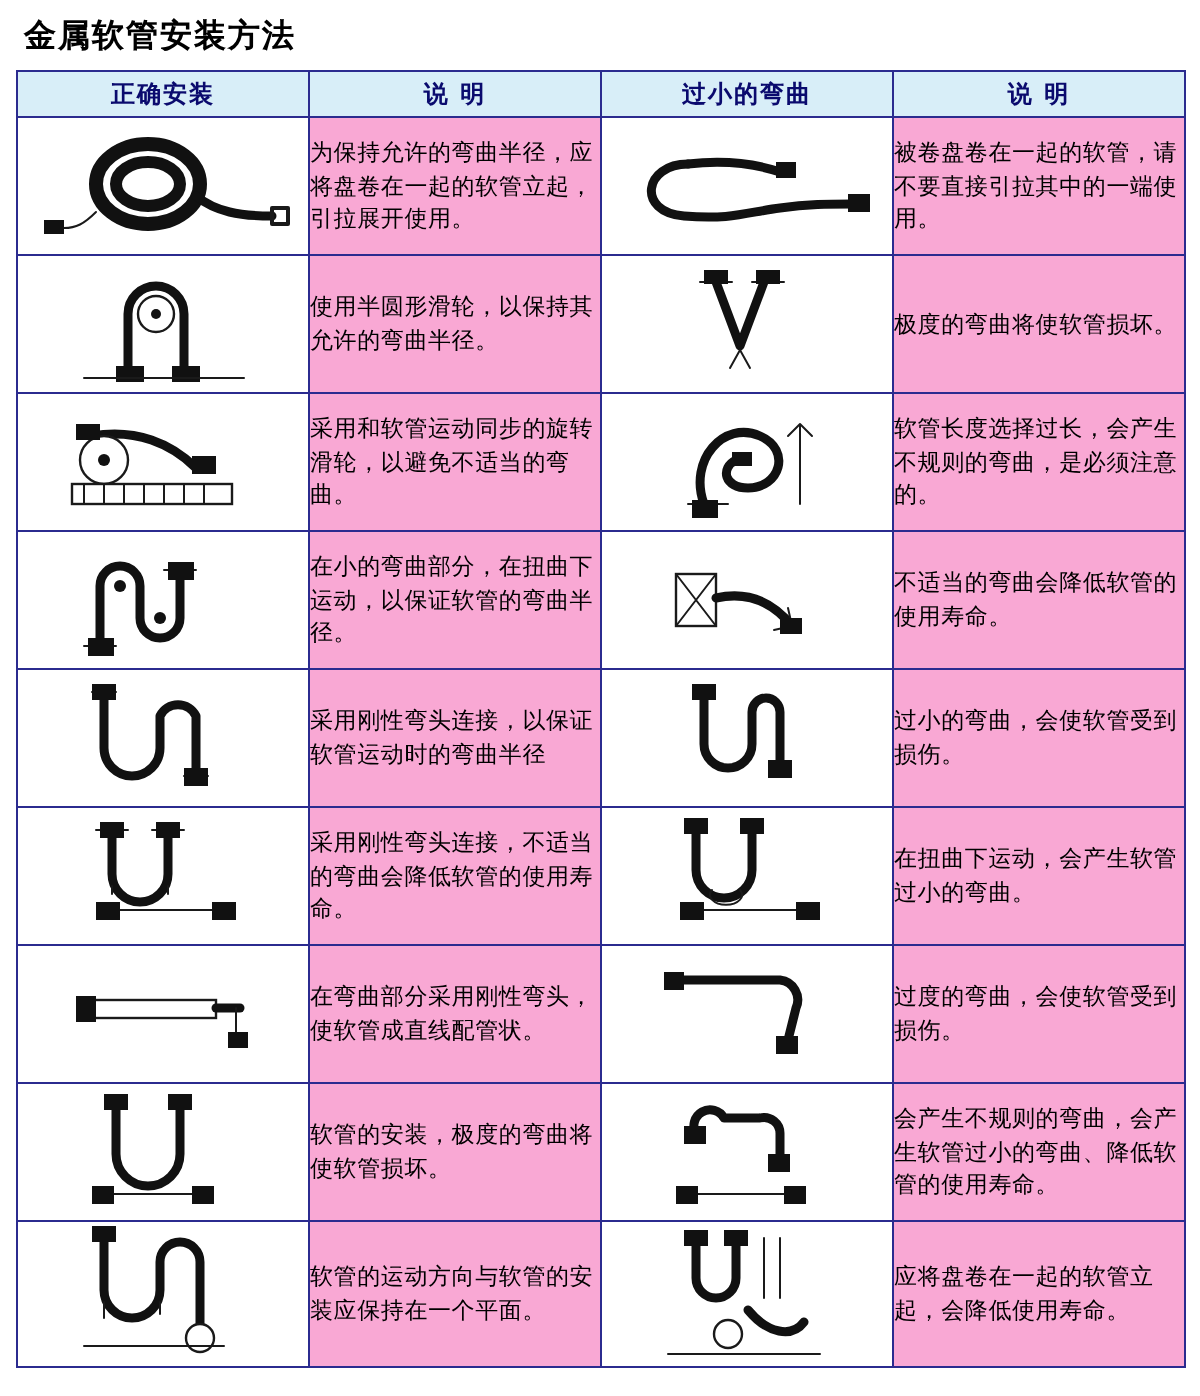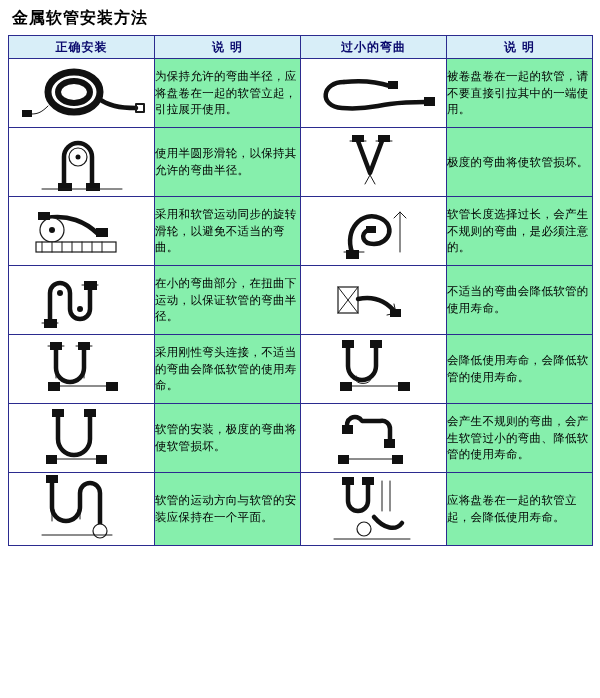--- a/index.html
+++ b/index.html
@@ -51,21 +51,21 @@
   col.img-col { width: 146px; }
   col.txt-col { width: 146px; }
 
   td.img-cell {
     background: #ffffff;
     height: 68px;
     text-align: center;
     vertical-align: middle;
   }
   td.txt-cell {
-    background: #86efac;
+    background: #f9a8d4;
     font-size: 11.5px;
     line-height: 1.45;
     padding: 4px 7px;
     color: #000;
     vertical-align: middle;
     letter-spacing: 0.3px;
   }
   .fig {
     display: block;
     margin: 0 auto;
@@ -208,20 +208,39 @@
             <rect x="34" y="18" width="20" height="26" class="fillwht"></rect>
             <path class="thin" d="M34 18 l20 26 M54 18 l-20 26"></path>
             <path class="thick" d="M54 30 C 72 26, 84 34, 92 44"></path>
             <path class="thin" d="M92 44 l-2 -9 M92 44 l-9 2"></path>
             <rect x="86" y="40" width="11" height="8" class="fillblk"></rect>
           </svg>
         </td>
         <td class="txt-cell">不适当的弯曲会降低软管的使用寿命。</td>
       </tr>
 
+      <tr>
+        <td class="img-cell">
+          <svg class="fig" width="140" height="62" viewBox="0 0 140 62">
+            <path class="thick" d="M40 8 L40 36 A14 14 0 0 0 68 36 L68 20 A10 10 0 0 1 86 20 L86 48"></path>
+            <path class="thin" d="M34 8 h12 M80 50 h12"></path>
+            <rect x="34" y="4" width="12" height="8" class="fillblk"></rect>
+            <rect x="80" y="46" width="12" height="9" class="fillblk"></rect>
+          </svg>
+        </td>
+        <td class="txt-cell">采用刚性弯头连接，以保证软管运动时的弯曲半径</td>
+        <td class="img-cell">
+          <svg class="fig" width="140" height="62" viewBox="0 0 140 62">
+            <path class="thick" d="M48 10 L48 34 A12 12 0 0 0 72 34 L72 18 A7 7 0 0 1 86 18 L86 44"></path>
+            <rect x="42" y="4" width="12" height="8" class="fillblk"></rect>
+            <rect x="80" y="42" width="12" height="9" class="fillblk"></rect>
+          </svg>
+        </td>
+        <td class="txt-cell">过小的弯曲，会使软管受到损伤。</td>
+      </tr>
 
       <tr>
         <td class="img-cell">
           <svg class="fig" width="140" height="62" viewBox="0 0 140 62">
             <path class="thick" d="M44 8 L44 30 A14 14 0 0 0 72 30 L72 8"></path>
             <path class="thin" d="M36 8 h16 M64 8 h16"></path>
             <rect x="38" y="4" width="12" height="8" class="fillblk"></rect>
             <rect x="66" y="4" width="12" height="8" class="fillblk"></rect>
             <path class="thin" d="M40 48 h60"></path>
             <rect x="36" y="44" width="12" height="9" class="fillblk"></rect>
@@ -234,23 +253,43 @@
           <svg class="fig" width="140" height="62" viewBox="0 0 140 62">
             <path class="thick" d="M44 6 L44 28 A14 14 0 0 0 72 28 L72 6"></path>
             <rect x="38" y="2" width="12" height="8" class="fillblk"></rect>
             <rect x="66" y="2" width="12" height="8" class="fillblk"></rect>
             <path class="thin" d="M40 48 h60"></path>
             <rect x="36" y="44" width="12" height="9" class="fillblk"></rect>
             <rect x="94" y="44" width="12" height="9" class="fillblk"></rect>
             <path class="thin" d="M52 38 a8 5 0 1 0 14 0"></path>
           </svg>
         </td>
-        <td class="txt-cell">会降低使用寿命，会降低软管的使用寿命。</td>
-      </tr>
-
+        <td class="txt-cell">在扭曲下运动，会产生软管过小的弯曲。</td>
+      </tr>
+
+      <tr>
+        <td class="img-cell">
+          <svg class="fig" width="140" height="62" viewBox="0 0 140 62">
+            <rect x="34" y="24" width="62" height="9" class="fillwht"></rect>
+            <path class="thick" d="M96 28 L108 28"></path>
+            <rect x="26" y="22" width="10" height="13" class="fillblk"></rect>
+            <path class="thin" d="M106 28 v14"></path>
+            <rect x="102" y="40" width="10" height="8" class="fillblk"></rect>
+          </svg>
+        </td>
+        <td class="txt-cell">在弯曲部分采用刚性弯头，使软管成直线配管状。</td>
+        <td class="img-cell">
+          <svg class="fig" width="140" height="62" viewBox="0 0 140 62">
+            <path class="thick" d="M36 14 L86 14 A10 10 0 0 1 94 28 L90 44"></path>
+            <rect x="28" y="10" width="10" height="9" class="fillblk"></rect>
+            <rect x="84" y="42" width="11" height="9" class="fillblk"></rect>
+          </svg>
+        </td>
+        <td class="txt-cell">过度的弯曲，会使软管受到损伤。</td>
+      </tr>
 
       <tr>
         <td class="img-cell">
           <svg class="fig" width="140" height="62" viewBox="0 0 140 62">
             <path class="thick" d="M46 6 L46 32 A16 16 0 0 0 78 32 L78 6"></path>
             <rect x="40" y="2" width="12" height="8" class="fillblk"></rect>
             <rect x="72" y="2" width="12" height="8" class="fillblk"></rect>
             <path class="thin" d="M40 52 h46"></path>
             <rect x="34" y="48" width="11" height="9" class="fillblk"></rect>
             <rect x="84" y="48" width="11" height="9" class="fillblk"></rect>

